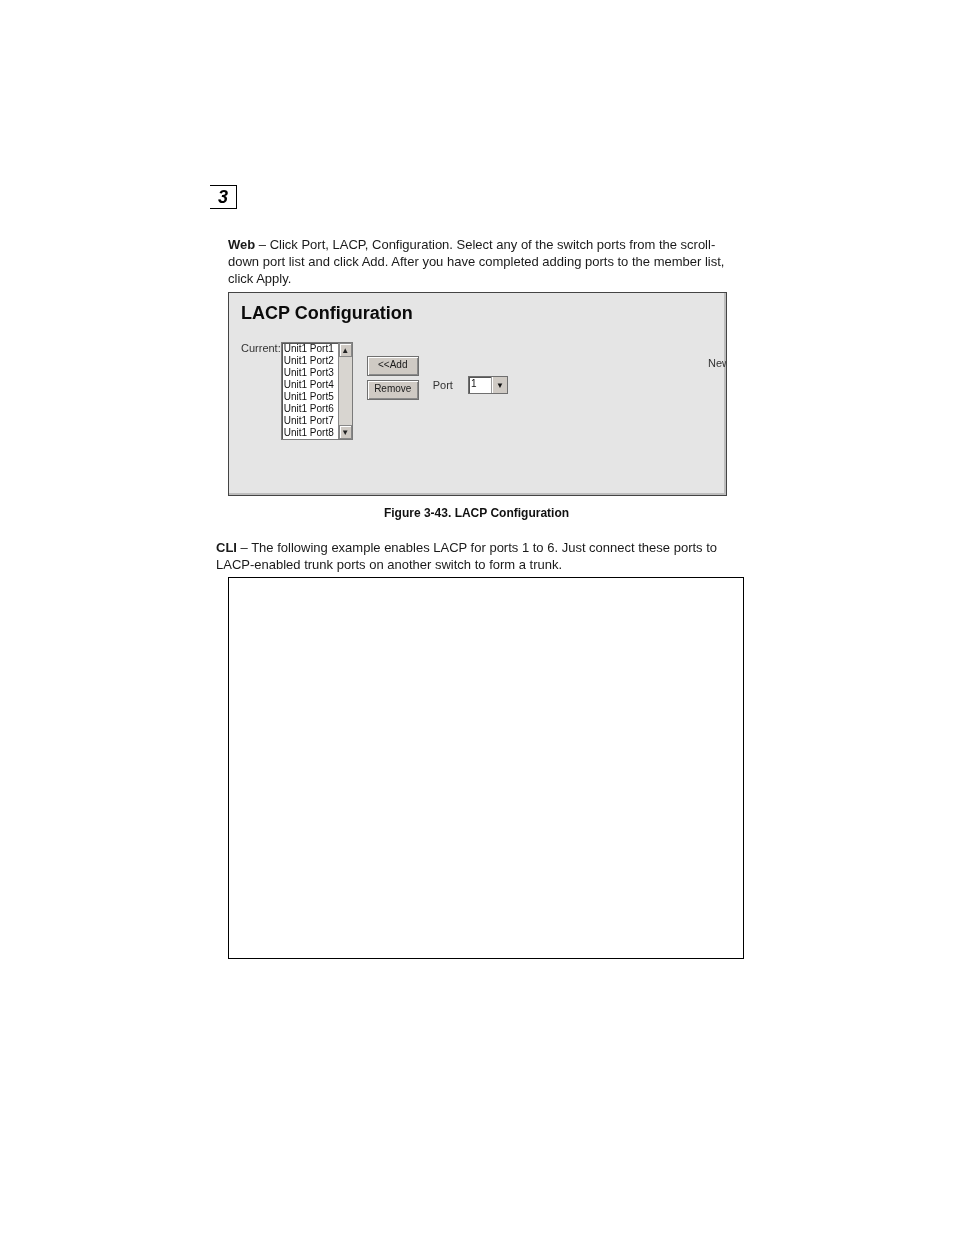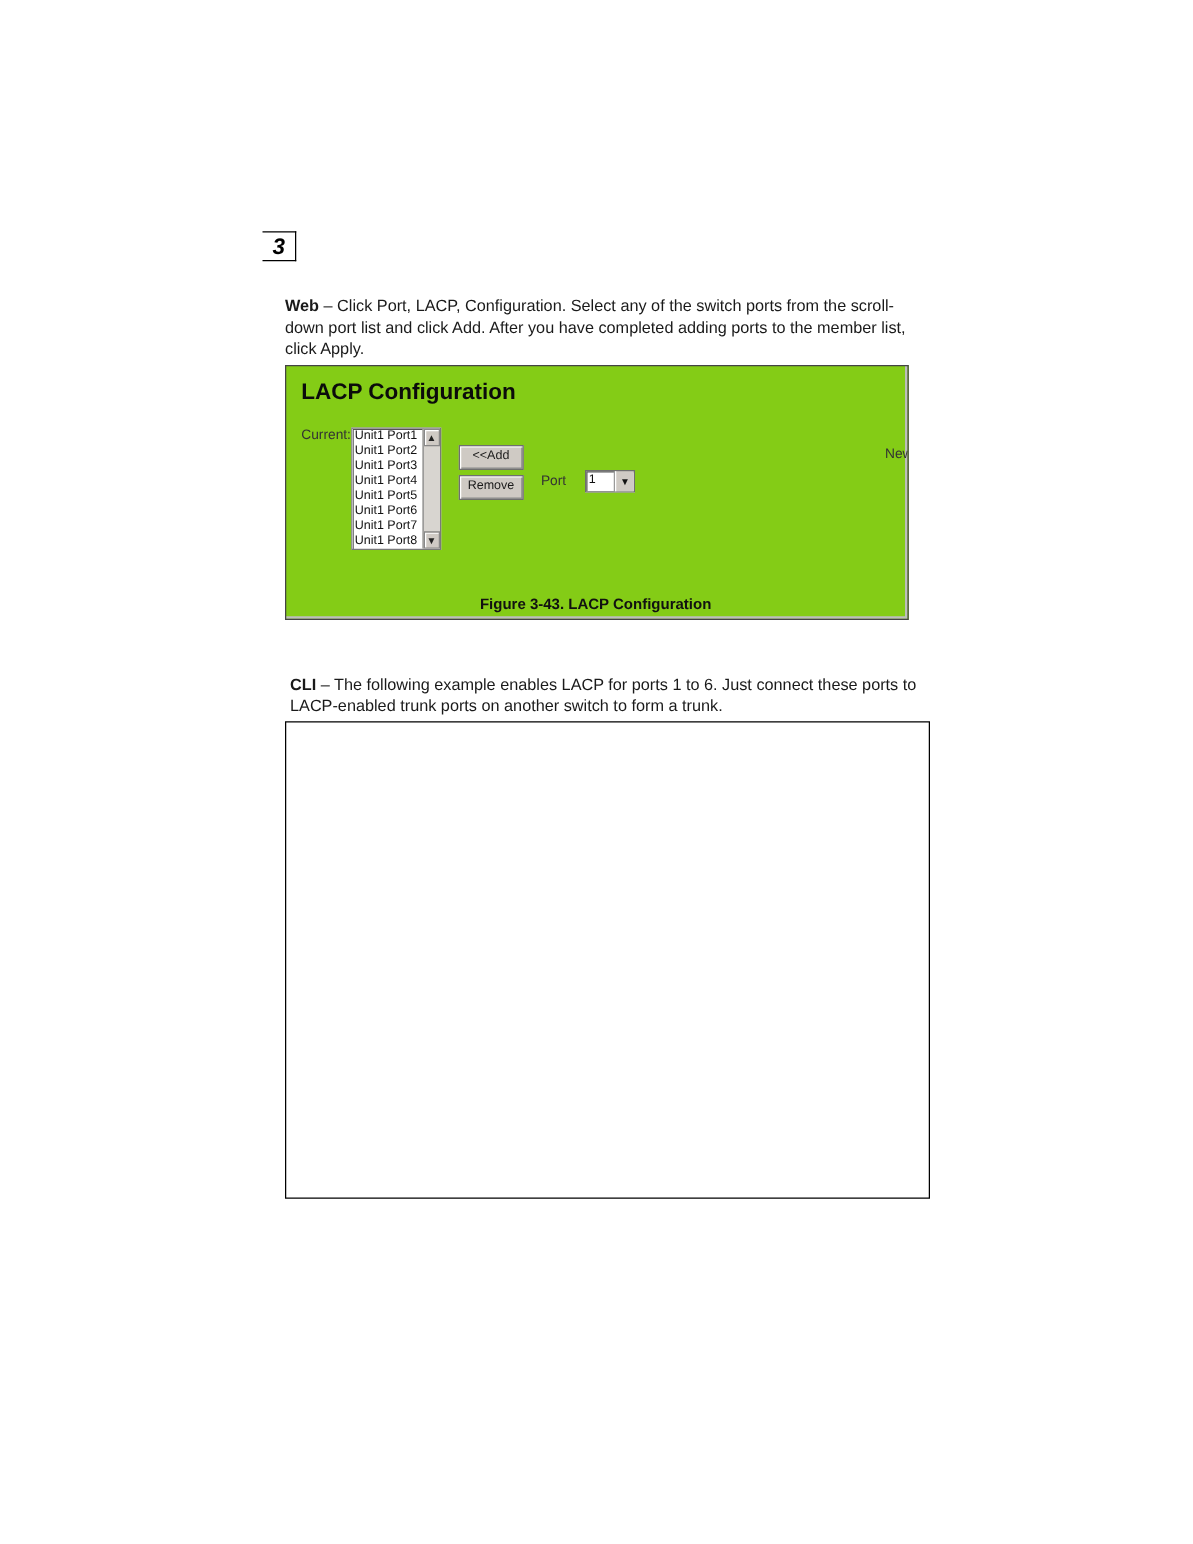--- a/index.html
+++ b/index.html
@@ -41,21 +41,21 @@
     color: #1a1a1a;
   }
   .body-text b { font-weight: 700; }
   .figure-wrap {
     position: absolute;
     left: 228px;
     top: 292px;
     width: 497px;
     height: 202px;
     border: 1px solid #444;
-    background: #84cc16;
+    background: #e5e5e5;
     box-shadow: inset -2px -2px 0 #bdbdbd;
     overflow: hidden;
   }
   .figure-inner { padding: 10px 12px; font-family: Arial, sans-serif; }
   .fig-title {
     font-weight: 700;
     font-size: 18px;
     color: #0b0b0b;
     margin-bottom: 18px;
   }
@@ -154,30 +154,30 @@
     border-left: 1px solid #fff;
     display: flex;
     align-items: center;
     justify-content: center;
     font-size: 8px;
     color: #111;
   }
   .figure-caption {
     position: absolute;
     left: 228px;
-    top: 476px;
+    top: 506px;
     width: 497px;
     text-align: center;
     font-size: 12px;
     font-weight: 700;
     color: #111;
   }
   .cli-text {
     position: absolute;
-    left: 232px;
+    left: 216px;
     top: 540px;
     width: 512px;
     font-size: 13px;
     line-height: 1.3;
     color: #1a1a1a;
   }
   .cli-box {
     position: absolute;
     left: 228px;
     top: 577px;

